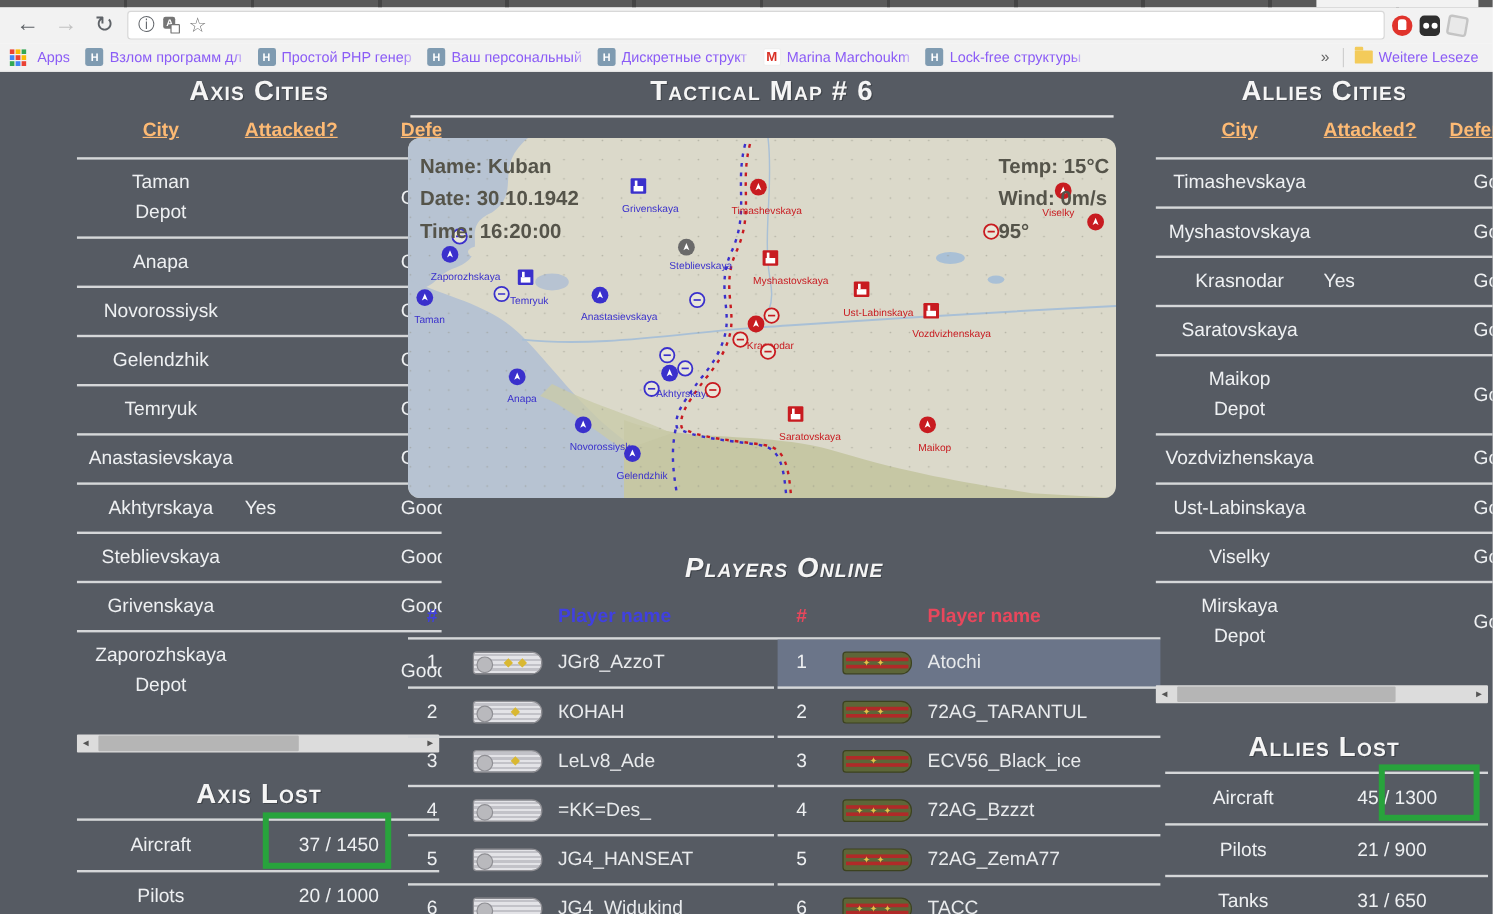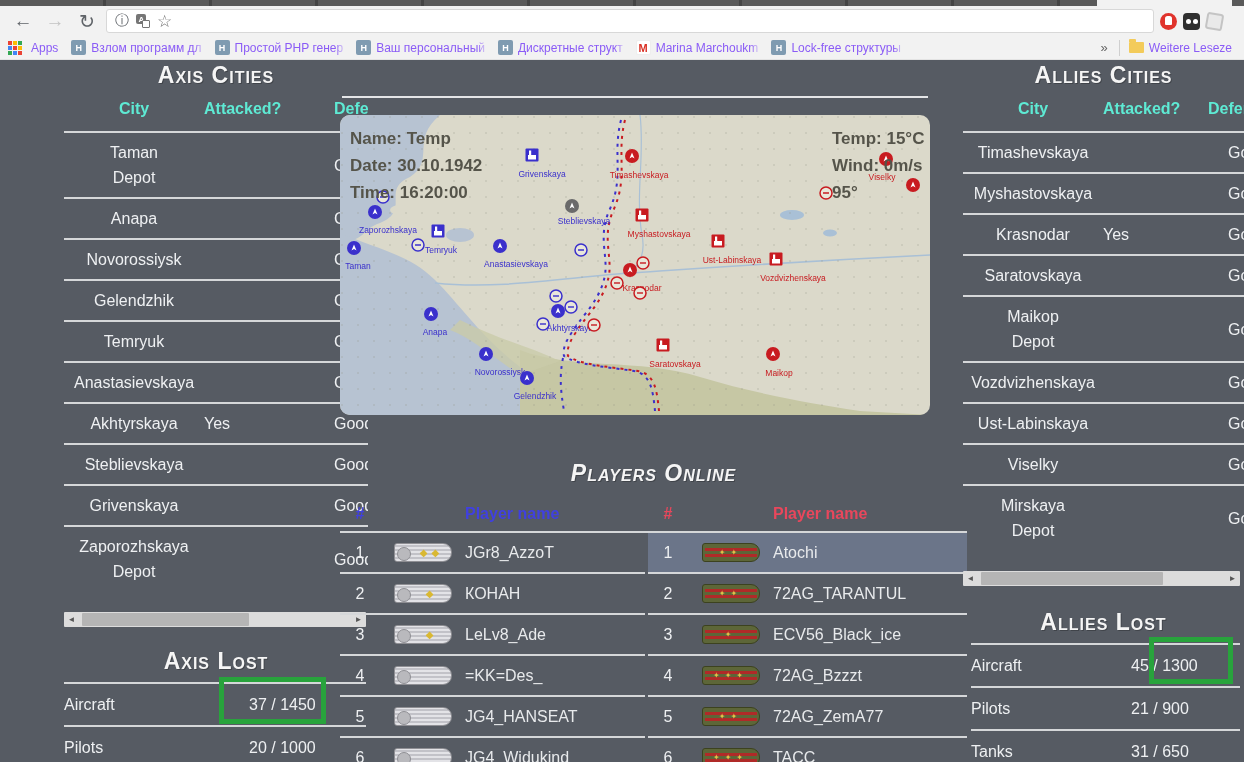--- a/index.html
+++ b/index.html
@@ -47,42 +47,42 @@
   .fav.m { background:#fff; color:#d93025; border:1px solid #eee; font-size:11px; }
   .chev { font-size:13px; color:#666; margin-left:auto; padding:0 6px; }
   .bm-sep { width:1px; height:16px; background:#cfcfcf; }
   .folder-icon { width:15px; height:11px; background:#f3cb5a; border-radius:1px; position:relative; }
   .folder-icon::before { content:""; position:absolute; left:0; top:-3px; width:7px; height:3px; background:#f3cb5a; border-radius:1px 1px 0 0; }
 
   
   .page { position:relative; width:1244px; height:702px; background:#565b63; color:#eef0f2; }
   .wartitle { font-variant:small-caps; font-weight:bold; font-size:23px; letter-spacing:1px;
     color:#f5f5f5; text-align:center; text-shadow:1px 1px 0 rgba(0,0,0,0.25); }
-  .thead { display:flex; font-weight:bold; font-size:16px; color:#5eead4; }
+  .thead { display:flex; font-weight:bold; font-size:16px; color:#fdba74;text-decoration:underline; }
   .trow { display:flex; align-items:center; border-bottom:2px solid #d5d7d9;
     font-size:16px; line-height:25px; padding:7px 0; }
   .trow:last-child { border-bottom:none; }
   .c-city { width:140px; text-align:center; }
   .c-att  { width:105px; text-align:left; }
   .c-def  { flex:1; padding-left:25px; white-space:nowrap; }
   .line2 { display:block; }
 
   .col-left  { position:absolute; left:28px;  top:0; width:304px; height:702px; overflow:hidden;margin-left:36px; }
   .col-right { position:absolute; left:963px; top:0; width:281px; height:702px; overflow:hidden; }
   .col-mid   { position:absolute; left:340px; top:0; width:627px; height:702px; }
 
   .abs { position:absolute; }
 
   .hscroll { position:absolute; height:15px; background:#dcdcdc; border-radius:1px; }
   .hs-arrow { position:absolute; top:0; width:15px; height:15px; color:#555; font-size:8px;
     display:flex; align-items:center; justify-content:center; }
   .hs-thumb { position:absolute; top:1px; height:13px; background:#b5b5b5; border-radius:1px; }
 
   .lost-row { display:flex; align-items:center; height:43px; border-top:2px solid #d5d7d9; font-size:16px; }
-  .lost-label { width:140px; }
+  .lost-label { width:140px; text-align:center; }
   .lost-value { flex:1; padding-left:45px; white-space:nowrap; }
 
   
   .map { position:absolute; left:0; top:55px; width:590px; height:300px; border-radius:10px; overflow:hidden; }
   .map-info { position:absolute; font-weight:bold; font-size:17px; color:#55544a; line-height:27px; }
   .map-info.left { left:10px; top:10px; }
   .map-info.right { left:492px; top:10px; }
 
   
   .pl-title { position:absolute; top:400px; width:627px;font-style:italic; }
@@ -268,20 +268,21 @@
           <div class="lost-value">37 / 1450</div>
         </div>
       <div class="lost-row">
           <div class="lost-label">Pilots</div>
           <div class="lost-value">20 / 1000</div>
         </div>
     </div>
   </div>
 
   <div class="col-mid">
+    <div class="wartitle abs" style="left:0; top:2px; width:590px;">Tactical Map # 6</div>
     <div class="abs" style="left:2px; top:36px; width:586px; border-top:2px solid #e4e5e7;"></div>
 
     <div class="map">
       <svg width="590" height="300" viewBox="0 0 590 300">
         <defs>
           <pattern id="dots" width="16" height="16" patternUnits="userSpaceOnUse">
             <circle cx="2" cy="2" r="0.7" fill="#8f9083" opacity="0.55"></circle>
           </pattern>
         </defs>
         <rect x="0" y="0" width="590" height="300" fill="#dbd9ca"></rect>
@@ -446,21 +447,21 @@
               <circle r="7" fill="#c81b20"></circle>
               <polygon points="0,-3.5 2.5,2.5 0,1 -2.5,2.5" fill="#fff"></polygon>
             </g>
             <g transform="translate(486,78)">
               <circle r="6" fill="#e9e7da" stroke="#c81b20" stroke-width="1.5"></circle>
               <line x1="-3" y1="0" x2="3" y2="0" stroke="#c81b20" stroke-width="1.4"></line>
             </g>
           </g>
       </svg>
       <div class="map-info left">
-        <div>Name: Temp</div>
+        <div>Name: Kuban</div>
         <div>Date: 30.10.1942</div>
         <div>Time: 16:20:00</div>
       </div>
       <div class="map-info right">
         <div>Temp: 15°C</div>
         <div>Wind: 0m/s 95°</div>
       </div>
     </div>
 
     <div class="wartitle pl-title">Players Online</div>

